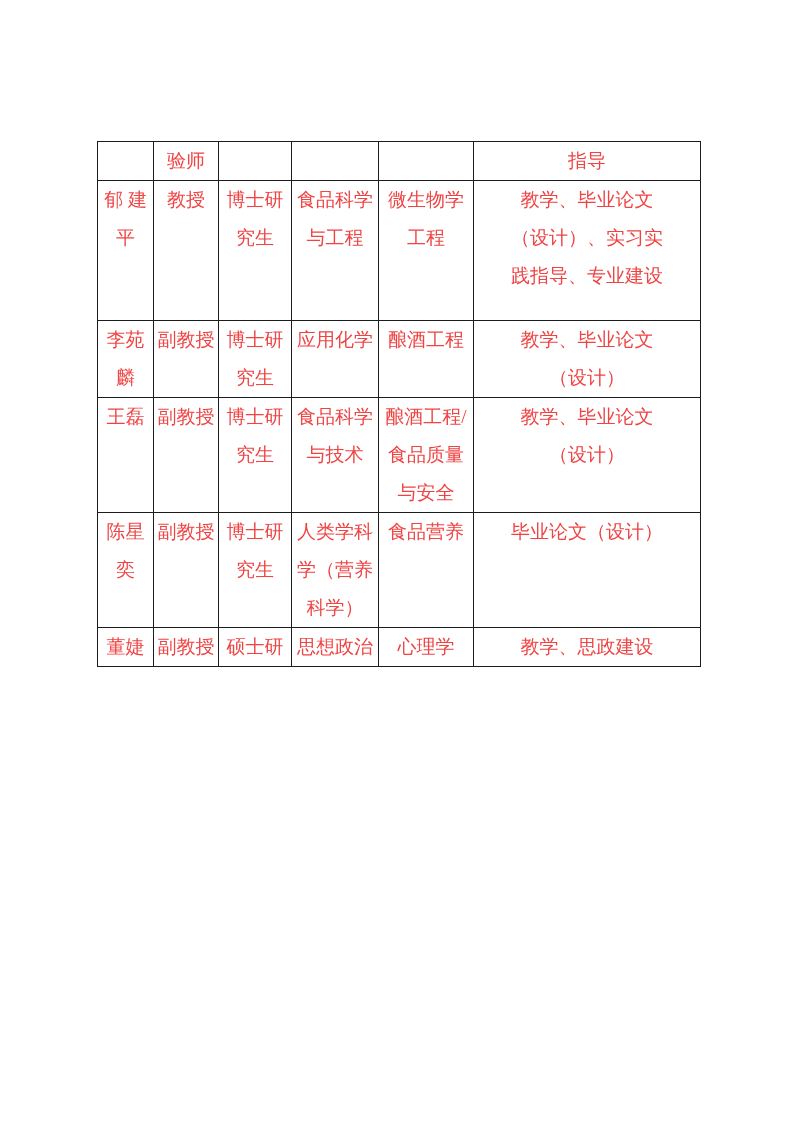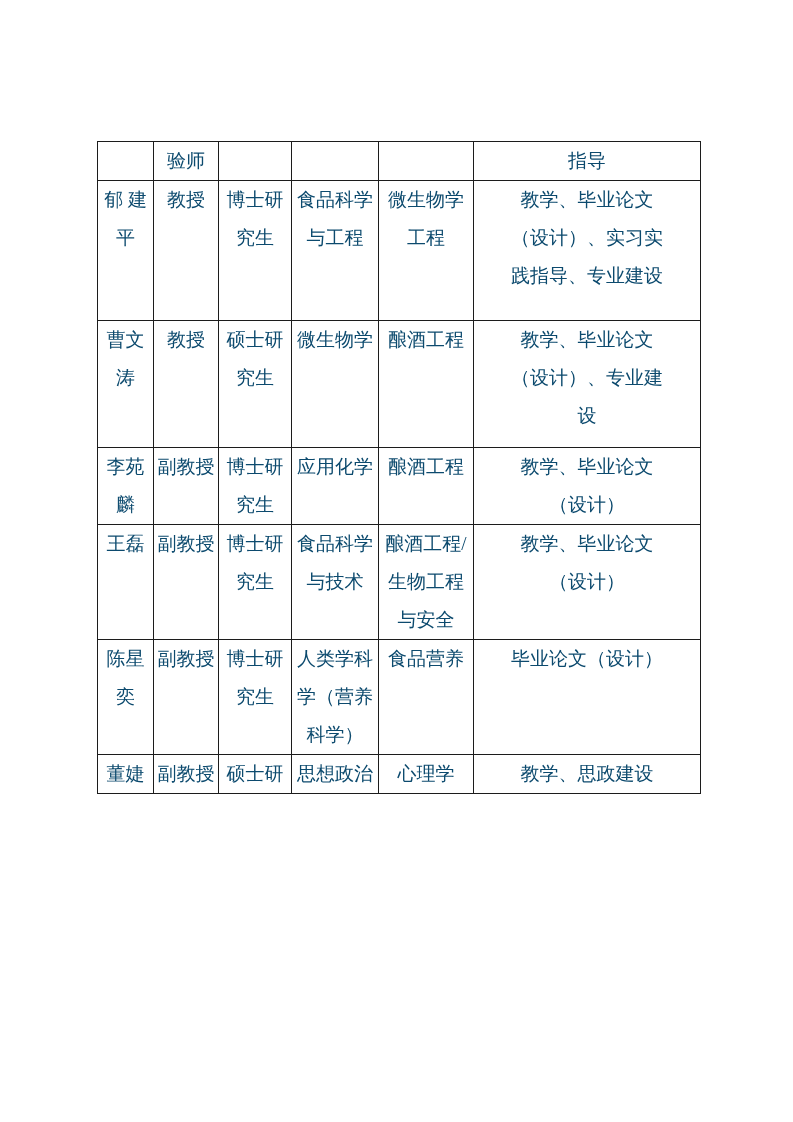--- a/index.html
+++ b/index.html
@@ -6,21 +6,21 @@
     margin: 0;
     padding: 0;
     background: #ffffff;
   }
   .page {
     position: relative;
     width: 793px;
     height: 1122px;
     background: #ffffff;
     font-family: "Liberation Serif", "DejaVu Serif", serif;
-    color: #0c4a6e;
+    color: #ef4444;
     overflow: hidden;
   }
   table.doc-table {
     position: absolute;
     left: 97px;
     top: 141px;
     width: 603px;
     border-collapse: collapse;
     table-layout: fixed;
   }
@@ -64,52 +64,40 @@
         <td>博士研
 究生</td>
         <td>食品科学
 与工程</td>
         <td>微生物学
 工程</td>
         <td>教学、毕业论文
 （设计）、实习实
 践指导、专业建设</td>
       </tr>
-      <tr style="height:127px">
-        <td>曹文
-涛</td>
-        <td>教授</td>
-        <td>硕士研
-究生</td>
-        <td>微生物学</td>
-        <td>酿酒工程</td>
-        <td>教学、毕业论文
-（设计）、专业建
-设</td>
-      </tr>
       <tr style="height:76px">
         <td>李苑
 麟</td>
         <td>副教授</td>
         <td>博士研
 究生</td>
         <td>应用化学</td>
         <td>酿酒工程</td>
         <td>教学、毕业论文
 （设计）</td>
       </tr>
       <tr style="height:115px">
         <td>王磊</td>
         <td>副教授</td>
         <td>博士研
 究生</td>
         <td>食品科学
 与技术</td>
         <td>酿酒工程/
-生物工程
+食品质量
 与安全</td>
         <td>教学、毕业论文
 （设计）</td>
       </tr>
       <tr style="height:112px">
         <td>陈星
 奕</td>
         <td>副教授</td>
         <td>博士研
 究生</td>

